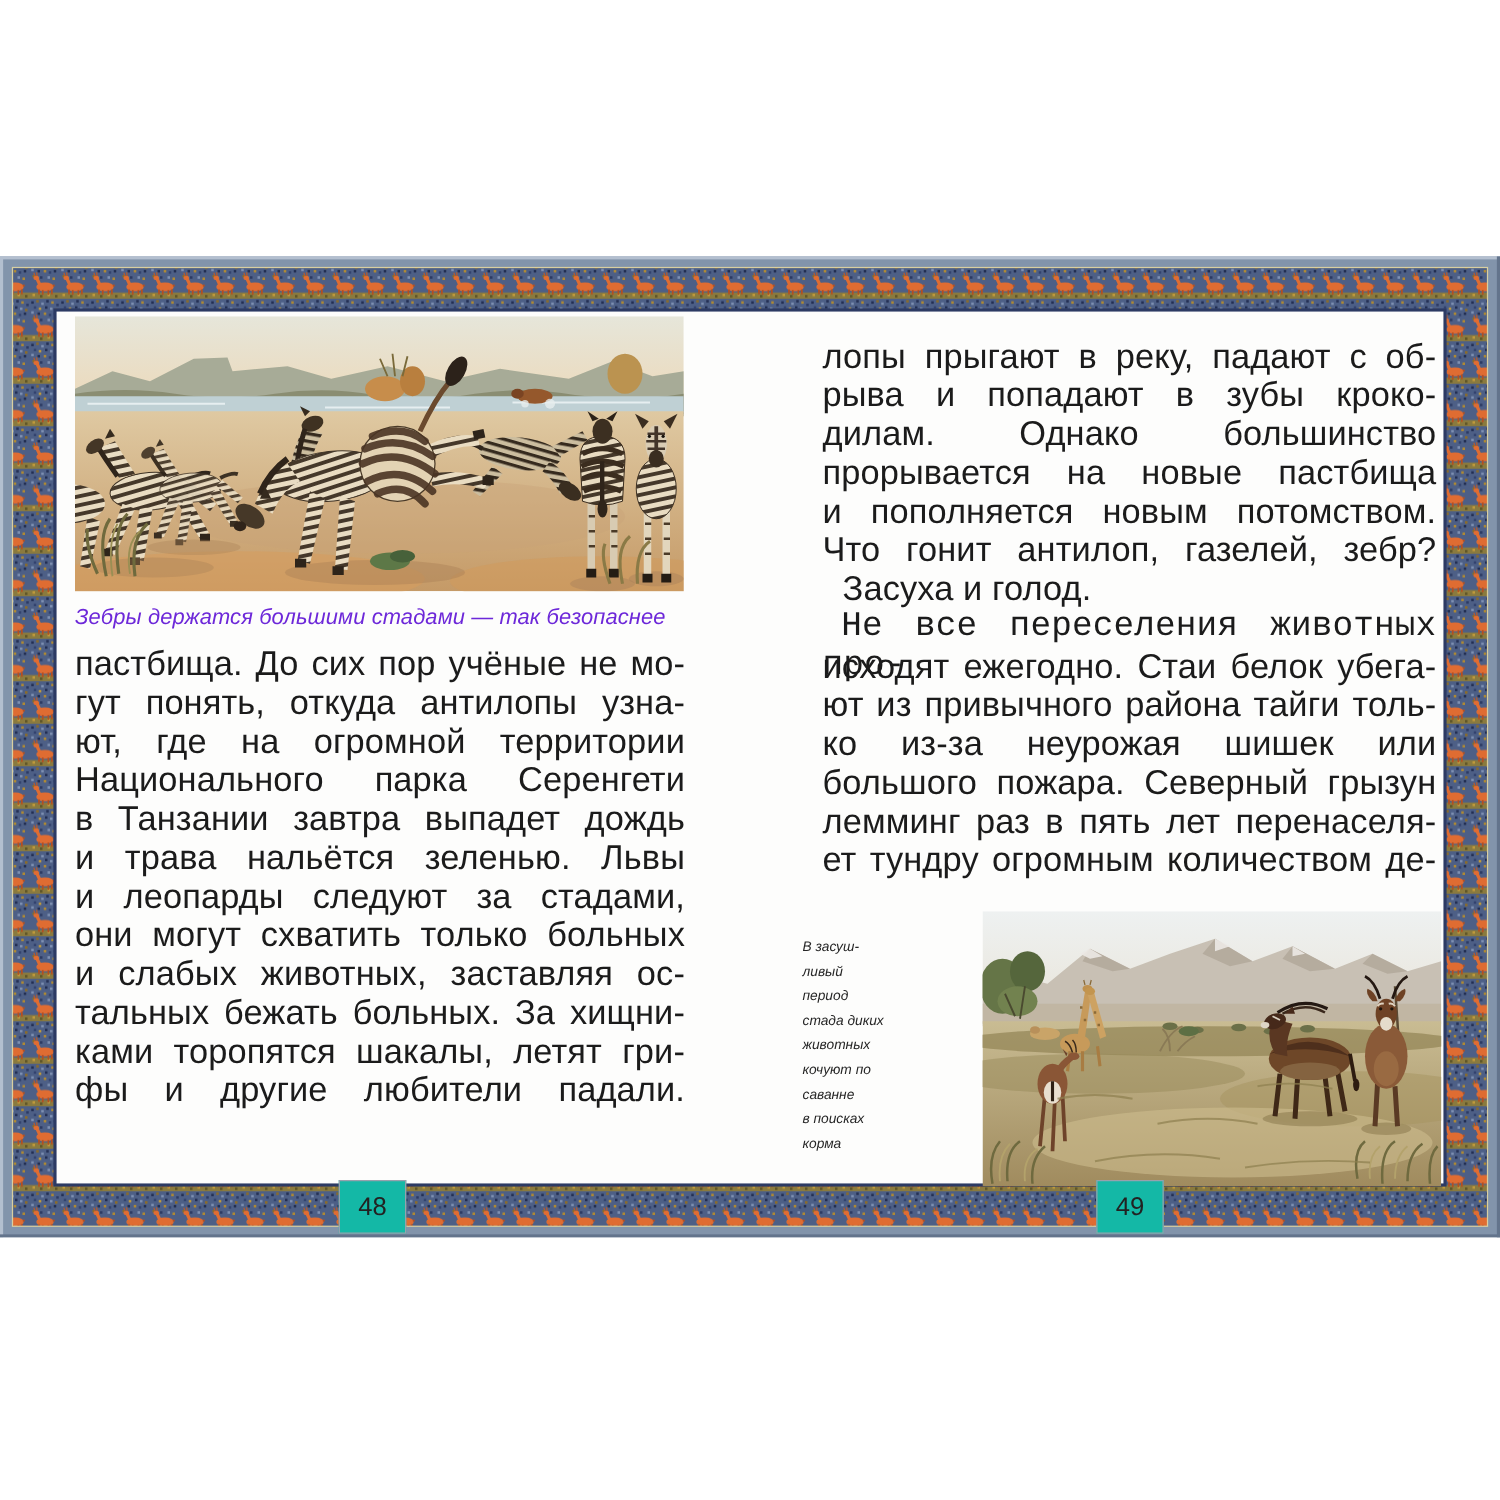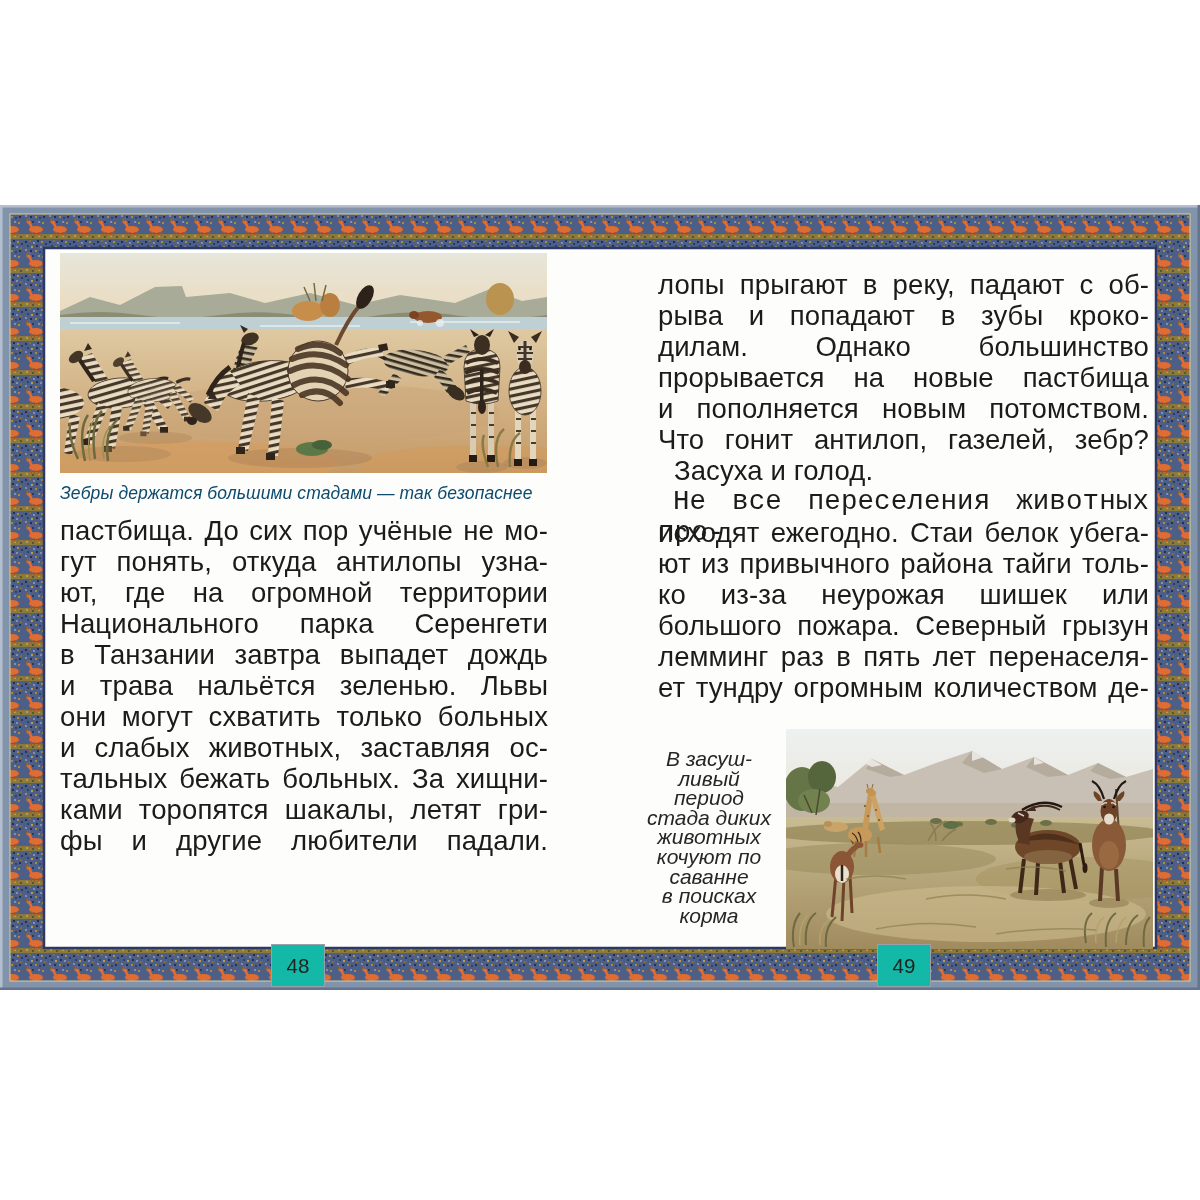--- a/index.html
+++ b/index.html
@@ -4,29 +4,29 @@
 <style>
   html,body{margin:0;padding:0;background:#ffffff;}
   .canvas{position:relative;width:1200px;height:1200px;background:#ffffff;overflow:hidden;
           font-family:"Liberation Sans","DejaVu Sans",sans-serif;}
   .spread{position:absolute;left:0;top:205px;width:1200px;height:785px;}
   .frame-svg{position:absolute;left:0;top:0;width:1200px;height:785px;display:block;}
   .illo{position:absolute;display:block;}
   .zebra-illo{left:60px;top:48px;width:487px;height:220px;}
   .savanna-illo{left:786px;top:524px;width:367px;height:220px;}
   .cap1{position:absolute;left:60px;top:277px;width:484px;font-style:italic;
-        font-size:17.5px;line-height:22px;color:#0c4a6e;letter-spacing:.1px;}
+        font-size:17.5px;line-height:22px;color:#6d28d9;letter-spacing:.1px;}
   .col{position:absolute;font-size:27.5px;line-height:31px;color:#1b1b1b;letter-spacing:.1px;}
   .col-left{left:60px;top:310px;width:488px;}
   .col-right{left:658px;top:64px;width:491px;}
   .bl{text-align:justify;text-align-last:justify;height:31px;overflow:visible;}
   .noj{text-align-last:left;margin-left:16px;}
   .ind{text-indent:15px;font-family:Liberation Mono, monospace;}
-  .cap2{position:absolute;left:642px;top:544px;width:134px;text-align:center;font-style:italic;
-        font-size:21px;line-height:19.6px;color:#262626;}
+  .cap2{position:absolute;left:642px;top:544px;width:134px;text-align:left;font-style:italic;
+        font-size:11px;line-height:19.6px;color:#262626;}
   .pagenum{position:absolute;top:739px;width:52px;height:41px;background:#14b8a6;
            border:1px solid #97a1ad;display:flex;align-items:center;justify-content:center;
            font-size:20.5px;color:#222222;}
   .pn48{left:271px;} .pn49{left:877px;}
 </style>
 </head>
 <body>
 
 <div class="canvas">
   <div class="spread">
@@ -232,20 +232,21 @@
 
     <div class="cap1">Зебры держатся большими стадами — так безопаснее</div>
 
     <div class="col col-left">
       <div class="bl">пастбища. До сих пор учёные не мо-</div>
       <div class="bl">гут понять, откуда антилопы узна-</div>
       <div class="bl">ют, где на огромной территории</div>
       <div class="bl">Национального парка Серенгети</div>
       <div class="bl">в Танзании завтра выпадет дождь</div>
       <div class="bl">и трава нальётся зеленью. Львы</div>
+      <div class="bl">и леопарды следуют за стадами,</div>
       <div class="bl">они могут схватить только больных</div>
       <div class="bl">и слабых животных, заставляя ос-</div>
       <div class="bl">тальных бежать больных. За хищни-</div>
       <div class="bl">ками торопятся шакалы, летят гри-</div>
       <div class="bl">фы и другие любители падали.</div>
     </div>
 
     <div class="col col-right">
       <div class="bl">лопы прыгают в реку, падают с об-</div>
       <div class="bl">рыва и попадают в зубы кроко-</div>

